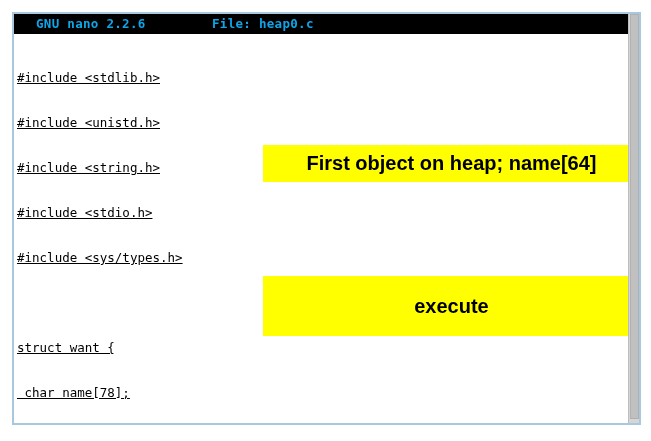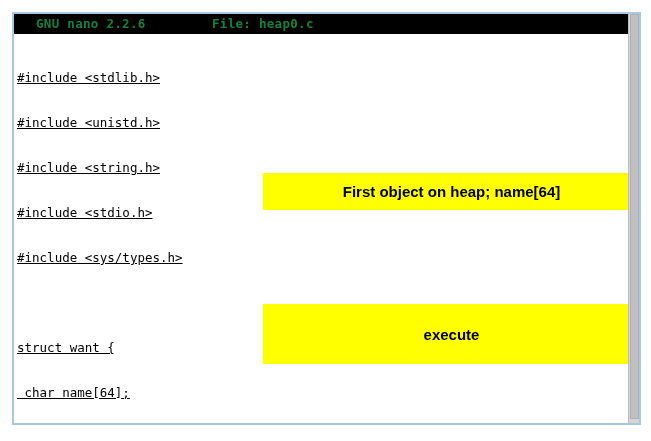--- a/index.html
+++ b/index.html
@@ -29,21 +29,21 @@
   }
 
   
   #title-bar {
     position: absolute;
     left: 0;
     top: 0;
     width: 617px;
     height: 32px;
     background: #000000;
-    color: #15803d;
+    color: #0ea5e9;
     font-family: "DejaVu Sans Mono", "Liberation Mono", monospace;
     font-size: 12.5px;
     font-weight: bold;
     line-height: 20px;
     white-space: pre;
     letter-spacing: 0.3px;
   }
   #title-app {
     position: absolute;
     left: 22px;
@@ -99,29 +99,28 @@
     text-decoration: underline;
   }
 
   
   .callout {
     position: absolute;
     background: #ffff00;
     color: #000000;
     font-family: "Liberation Sans", sans-serif;
     font-weight: bold;
-    font-size: 15px;
+    font-size: 20px;
     line-height: 19px;
     text-align: center;
     display: flex;
     flex-direction: column;
     align-items: center;
     justify-content: center;
     box-sizing: border-box;
-    margin-top: 28px;
   }
   #callout-1 { left: 249px; top: 131px; width: 377px; height: 37px; }
   #callout-2 { left: 249px; top: 182px; width: 377px; height: 58px; }
   #callout-3 { left: 249px; top: 262px; width: 377px; height: 60px; }
   .callout-line { display: block; }
 </style>
 </head>
 <body>
 
 <div id="editor-window">
@@ -132,21 +131,21 @@
   </div>
 
   <div id="code-area">
     <div class="code-line">#include &lt;stdlib.h&gt;</div>
     <div class="code-line">#include &lt;unistd.h&gt;</div>
     <div class="code-line">#include &lt;string.h&gt;</div>
     <div class="code-line">#include &lt;stdio.h&gt;</div>
     <div class="code-line">#include &lt;sys/types.h&gt;</div>
     <div class="code-line"></div>
     <div class="code-line">struct want {</div>
-    <div class="code-line"> char name[64];</div>
+    <div class="code-line"> char name[78];</div>
     
     
     
     
     
     
     
     
     
     

